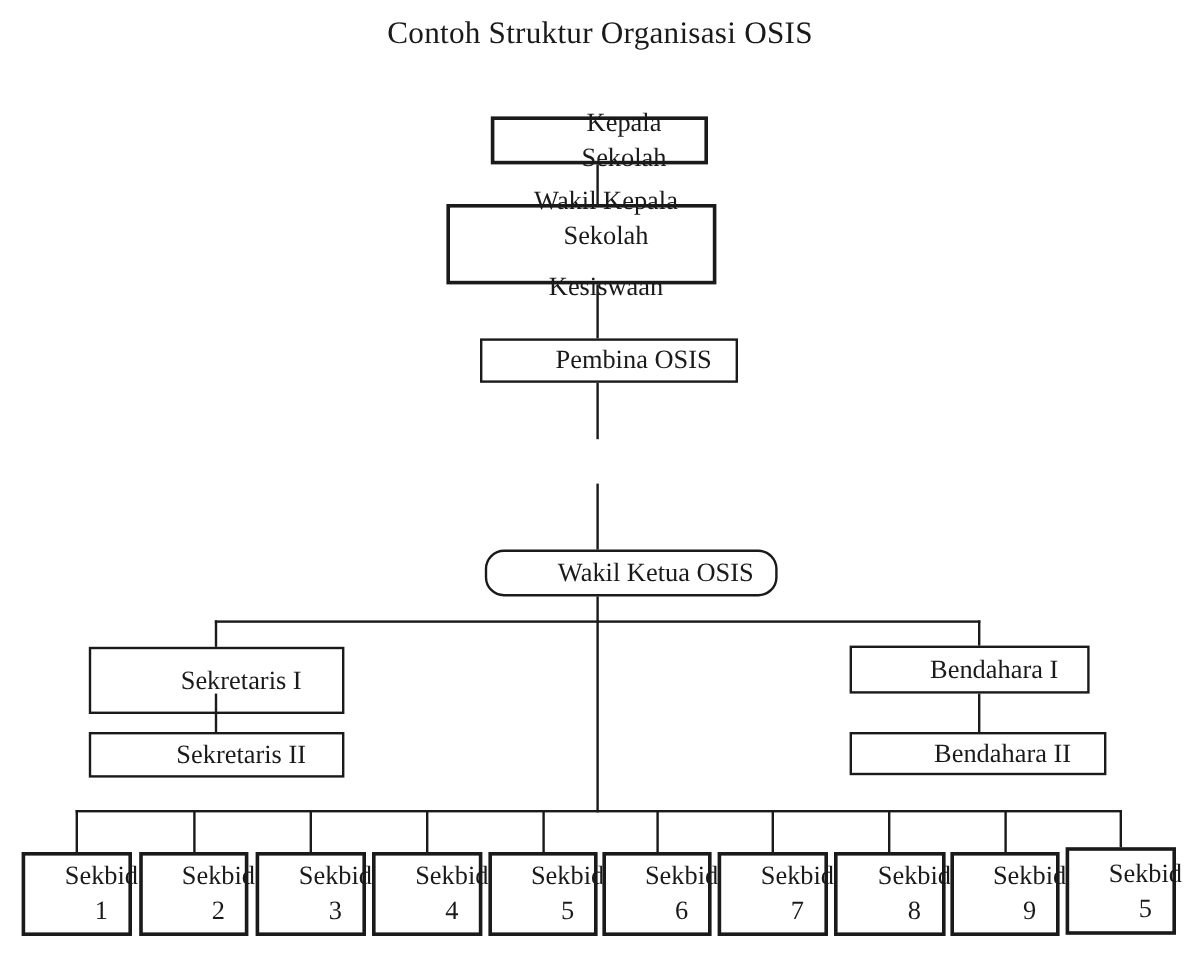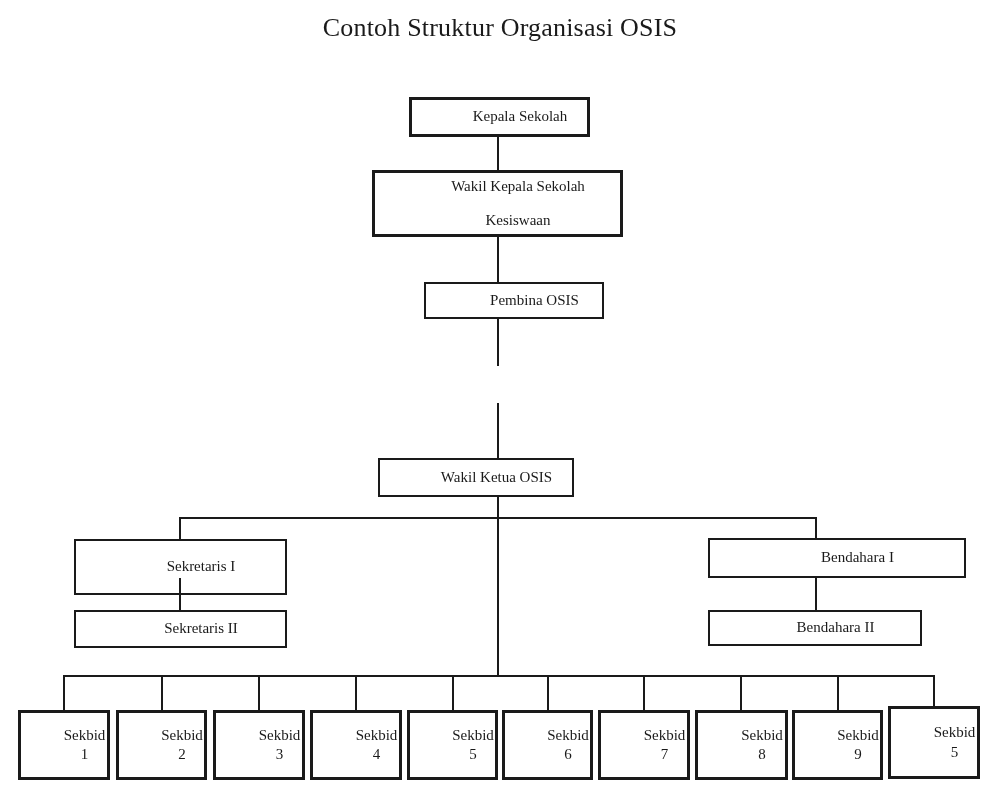--- a/index.html
+++ b/index.html
@@ -15,59 +15,59 @@
   .title {
     position:absolute; top:13px; left:0; width:1000px;
     text-align:center; font-size:26px; letter-spacing:0.2px;
   }
   .node {
     position:absolute;
     border:2px solid var(--line,#1a1a1a);
     background:#ffffff;
     display:flex; flex-direction:column;
     align-items:center; justify-content:center;
-    text-align:center; font-size:15px; line-height:1.3;padding-left:41px;
+    text-align:center; font-size:22px; line-height:1.3;padding-left:41px;
   }
   .node.thick { border-width:3px; }
   .hline, .vline { position:absolute; background:var(--line,#1a1a1a); }
   .l { display:block; }
 </style>
 </head>
 <body style="--line: #1a1a1a; background: rgb(255, 255, 255); color: rgb(26, 26, 26);">
 
 <div class="stage">
 
   <div class="title">Contoh Struktur Organisasi OSIS</div>
 
   <div class="node thick" style="left:409px; top:97px; width:181px; height:40px;">
     <span class="l">Kepala Sekolah</span>
   </div>
 
-  <div class="node thick" style="left:372px; top:170px; width:251px; height:67px;gap:15px;">
+  <div class="node thick" style="left:372px; top:170px; width:225px; height:67px;gap:15px;">
     <span class="l">Wakil Kepala Sekolah</span>
     <span class="l">Kesiswaan</span>
   </div>
 
-  <div class="node" style="left:424px; top:282px; width:180px; height:37px;">
+  <div class="node" style="left:400px; top:282px; width:215px; height:37px;">
     <span class="l">Pembina OSIS</span>
   </div>
 
 
-  <div class="node" style="left:378px; top:458px; width:196px; height:39px;">
+  <div class="node" style="left:404px; top:458px; width:244px; height:39px;border-radius:16px;">
     <span class="l">Wakil Ketua OSIS</span>
   </div>
 
   <div class="node" style="left:74px; top:539px; width:213px; height:56px;">
     <span class="l">Sekretaris I</span>
   </div>
   <div class="node" style="left:74px; top:610px; width:213px; height:38px;text-align:right;">
     <span class="l">Sekretaris II</span>
   </div>
 
-  <div class="node" style="left:708px; top:538px; width:258px; height:40px;">
+  <div class="node" style="left:708px; top:538px; width:200px; height:40px;">
     <span class="l">Bendahara I</span>
   </div>
   <div class="node" style="left:708px; top:610px; width:214px; height:36px;">
     <span class="l">Bendahara II</span>
   </div>
 
   <div class="node thick" style="left:18px; top:710px; width:92px; height:70px;">
     <span class="l">Sekbid</span>
     <span class="l">1</span>
   </div>

